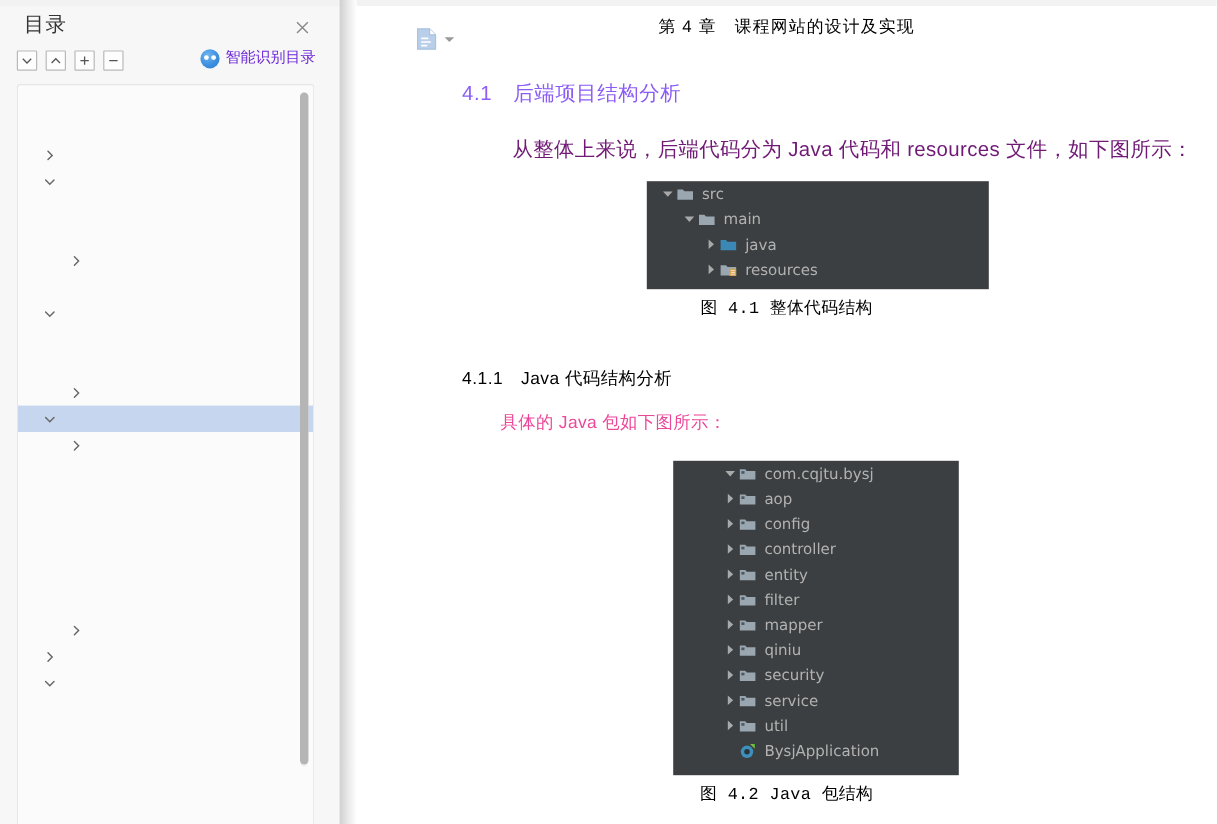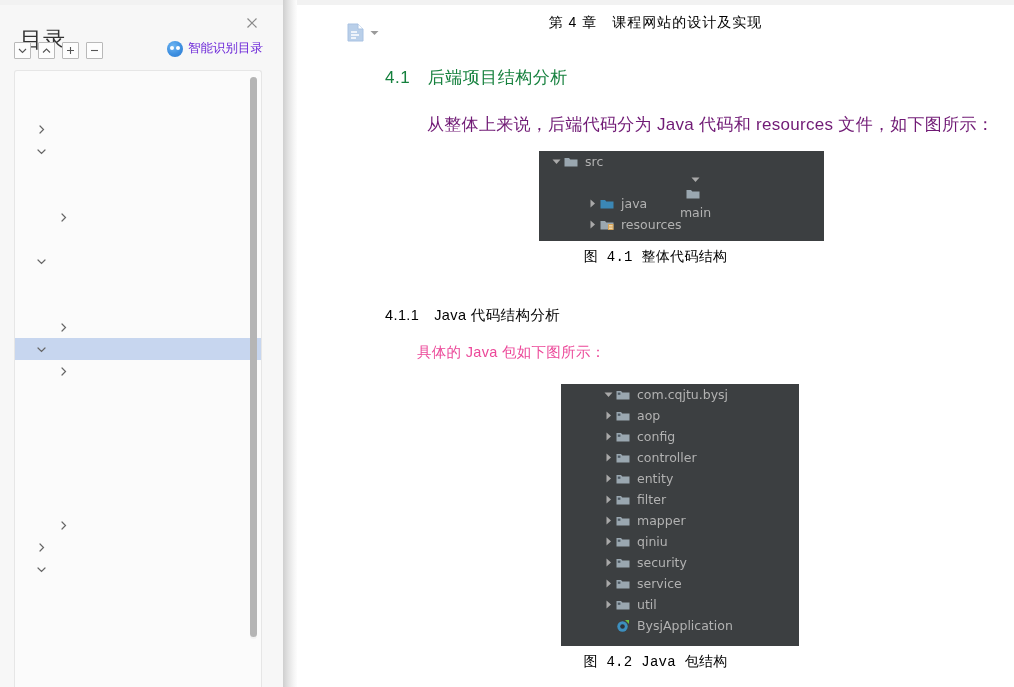--- a/index.html
+++ b/index.html
@@ -33,22 +33,22 @@
     height: 5px;
     background: #f2f2f2;
   }
   .panel-header {
     position: absolute;
     top: 5px; left: 0; right: 0;
     height: 36px;
   }
   .panel-title {
     position: absolute;
-    left: 20px; top: 20px;
-    font-size: 22px;
+    left: 20px; top: 4px;
+    font-size: 17px;
     color: #333333;
     letter-spacing: 1px;
     font-family: "Liberation Sans", "DejaVu Sans", sans-serif;
   }
   .panel-close {
     position: absolute;
     right: 22px; top: 9px;
     width: 18px; height: 18px;
     cursor: pointer;
   }
@@ -218,21 +218,21 @@
     text-align: center;
     font-size: 14px;
     color: #000000;
     font-family: "Liberation Sans", "DejaVu Sans", sans-serif;
     letter-spacing: 1px;
   }
   .doc-h2 {
     position: absolute;
     top: 66px; left: 88px;
     font-size: 17px;
-    color: #15803d;
+    color: #8b5cf6;
     letter-spacing: 0.5px;
   }
   .doc-h3 {
     position: absolute;
     top: 306px; left: 88px;
     font-size: 14.5px;
     color: #000000;
     letter-spacing: 0.4px;
   }
   .doc-p1 {
@@ -291,21 +291,21 @@
   .ide-icon {
     width: 16px; height: 21px;
     display: inline-flex; align-items: center; justify-content: center;
     flex: 0 0 16px;
     margin-right: 6px;
   }
   .ide-icon svg { display:block; }
   .ide-name { color: #b2b2b2; font-size: 12.5px; font-family: "DejaVu Sans", sans-serif; }
 
   .ide-ind0 { padding-left: 10px; }
-  .ide-ind1 { padding-left: 28px; flex-direction: column; }
+  .ide-ind1 { padding-left: 28px; }
   .ide-ind2 { padding-left: 46px; }
   .ide-ind-pkg0 { padding-left: 8px; }
   .ide-ind-pkg1 { padding-left: 30px; }
 </style>
 </head>
 <body>
 
 <div id="app">
 
   <div class="outline-panel">

